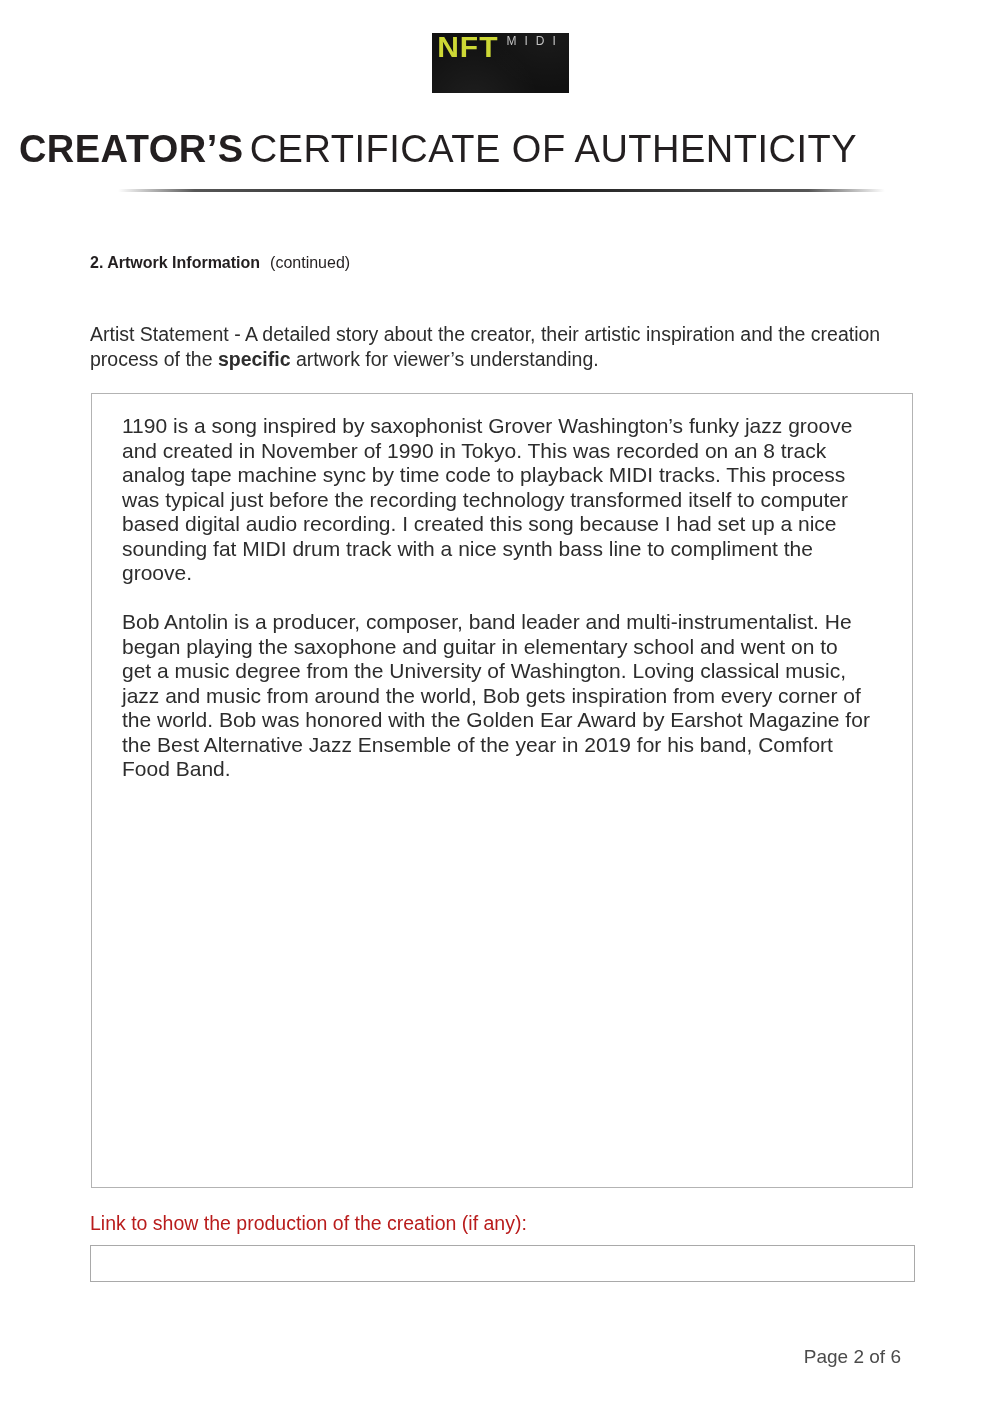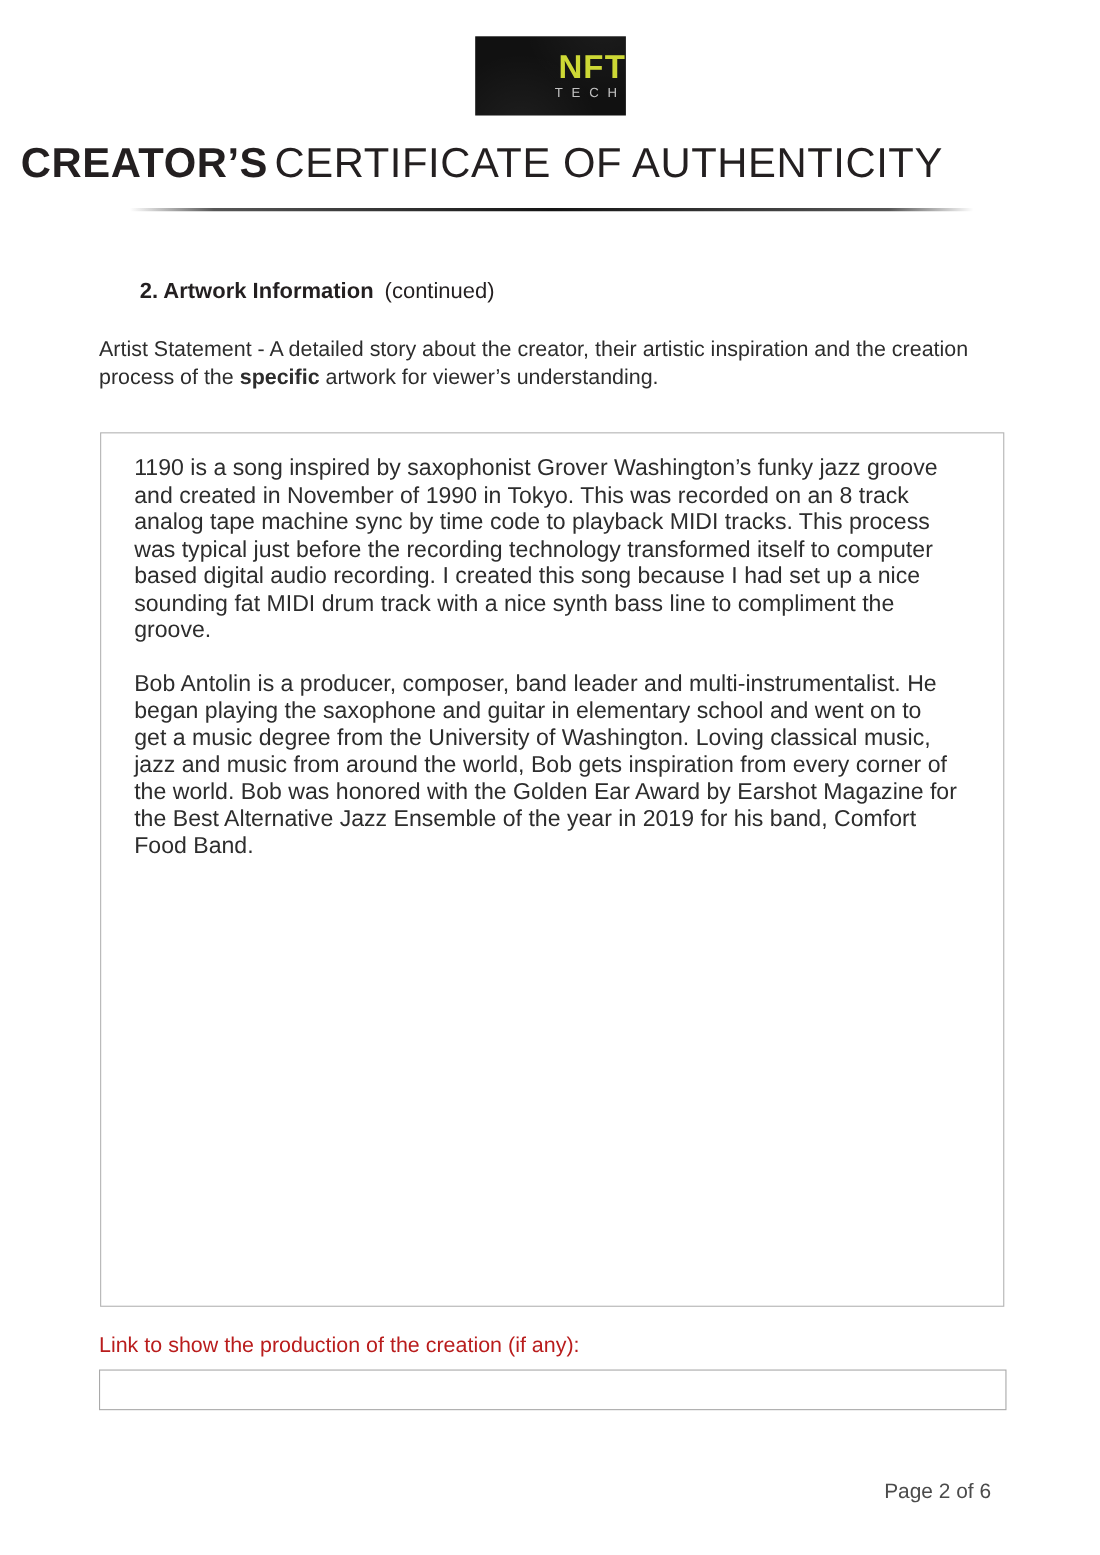--- a/index.html
+++ b/index.html
@@ -8,25 +8,25 @@
     background: #ffffff;
     font-family: "Liberation Sans", sans-serif;
     color: #2d2d2d;
     position: relative;
     overflow: hidden;
   }
 
   
   .logo {
     position: absolute; left: 432px; top: 33px;
-    width: 137px; height: 72px;
+    width: 137px; height: 60px;
     background: #111111;
     background-image: radial-gradient(circle at 30% 120%, rgba(255,255,255,0.06), rgba(0,0,0,0) 55%),
                       radial-gradient(circle at 85% -20%, rgba(255,255,255,0.05), rgba(0,0,0,0) 50%);
-    display: flex; flex-direction: column; align-items: flex-end; justify-content: center;
+    display: flex; flex-direction: row; align-items: flex-start; justify-content: center;
   }
   .logo-nft {
     color: #cdd835; font-weight: bold; font-size: 30px; line-height: 28px; letter-spacing: 1px;
   }
   .logo-tech {
     color: #c2c2c2; font-size: 12px; letter-spacing: 8px; margin-top: 1px; padding-left: 8px;
   }
 
   
   .title {
@@ -43,28 +43,28 @@
     position: absolute; left: 118px; top: 189px; width: 767px; height: 3px;
     background: linear-gradient(to right,
       rgba(30,30,30,0) 0%, rgba(30,30,30,0.75) 10%,
       #141414 50%, rgba(30,30,30,0.75) 90%, rgba(30,30,30,0) 100%);
     border-radius: 2px;
   }
 
   
   .section-heading {
     position: absolute; left: 90px; top: 254px;
-    font-size: 20px; color: #231f20; margin-left: 37px;
+    font-size: 16px; color: #231f20;
   }
   .section-heading .bold { font-weight: bold; }
   .section-heading .note { font-weight: normal; margin-left: 10px; }
 
   
   .artist-statement {
-    position: absolute; left: 90px; top: 306px; width: 800px;
+    position: absolute; left: 90px; top: 322px; width: 800px;
     font-size: 19.5px; line-height: 24.5px; color: #2d2d2d;
   }
   .artist-statement .bold-word { font-weight: bold; }
 
   
   .statement-box {
     position: absolute; left: 91px; top: 393px;
     width: 822px; height: 795px;
     border: 1px solid #b3b3b3;
     box-sizing: border-box;
@@ -97,21 +97,21 @@
   .page-number {
     position: absolute; right: 99px; top: 1346px;
     font-size: 19px; color: #4b4b4b;
   }
 </style>
 </head>
 <body>
 
 <div class="logo">
   <div class="logo-nft">NFT</div>
-  <div class="logo-tech">TECH</div>
+  <div class="logo-tech">MIDI</div>
 </div>
 
 <div class="title">
   <span class="title-bold">CREATOR’S</span><span class="title-regular">CERTIFICATE OF AUTHENTICITY</span>
 </div>
 
 <div class="divider"></div>
 
 <div class="section-heading">
   <span class="bold">2. Artwork Information</span><span class="note">(continued)</span>

